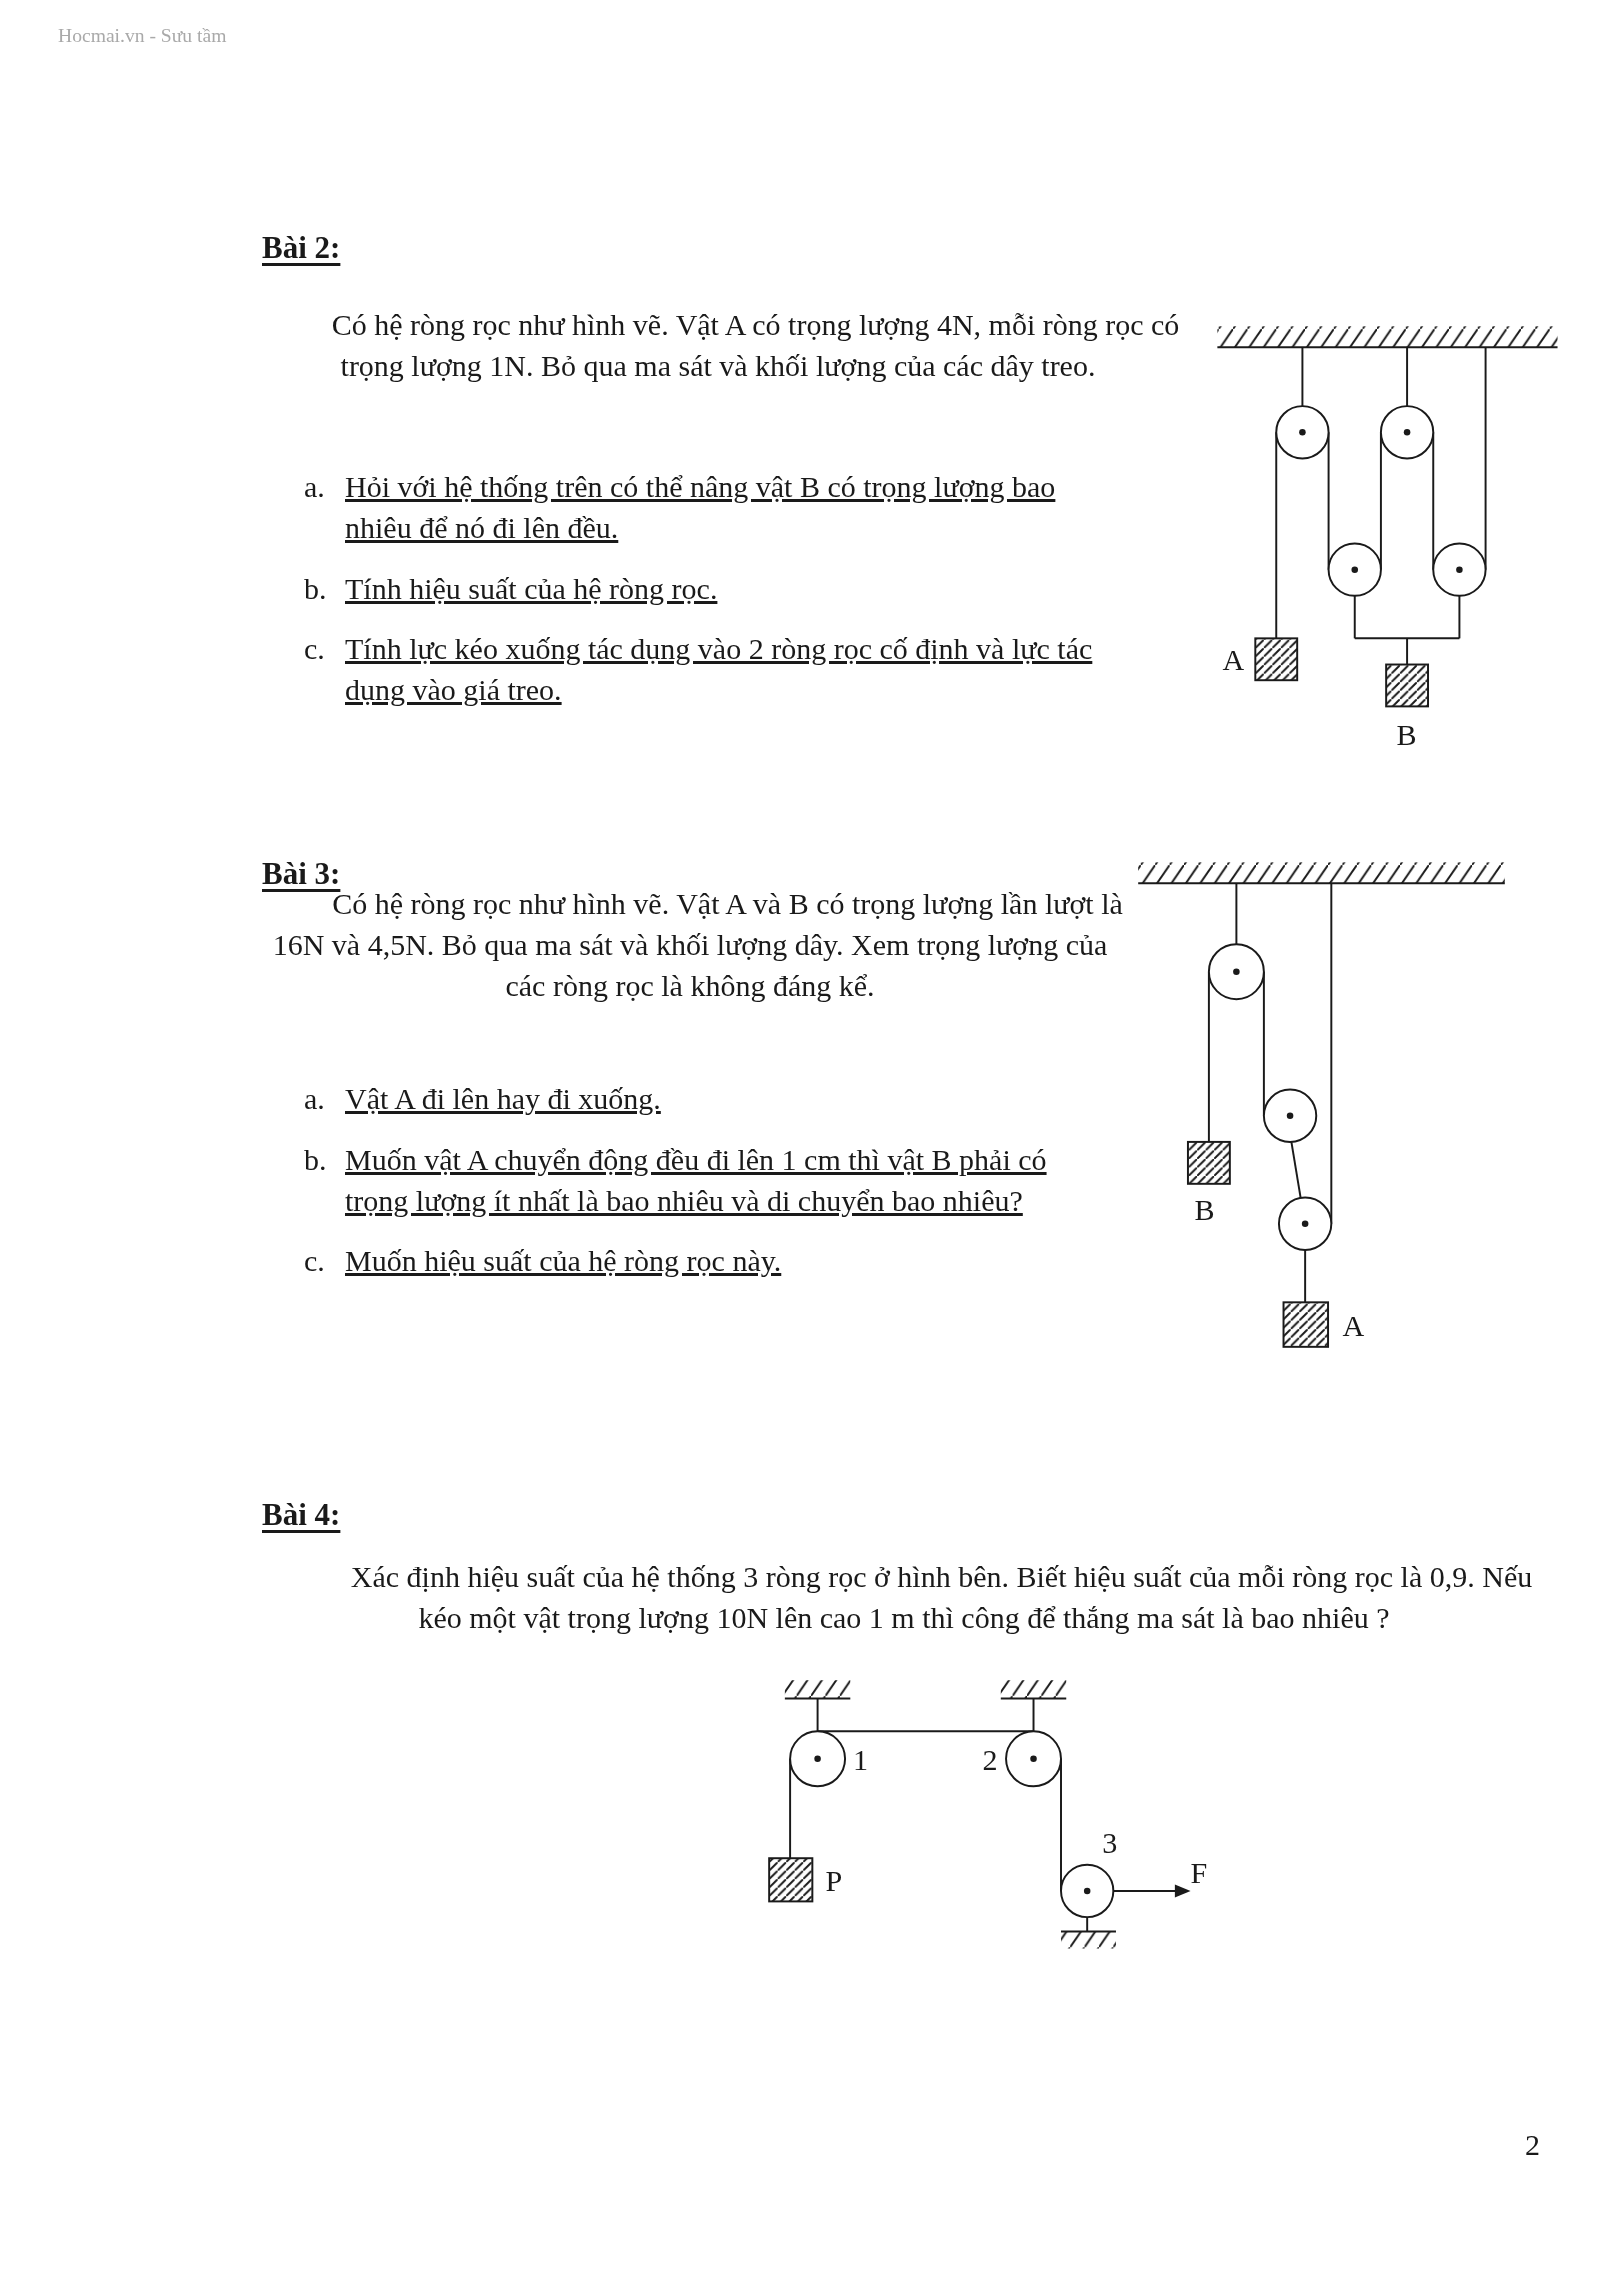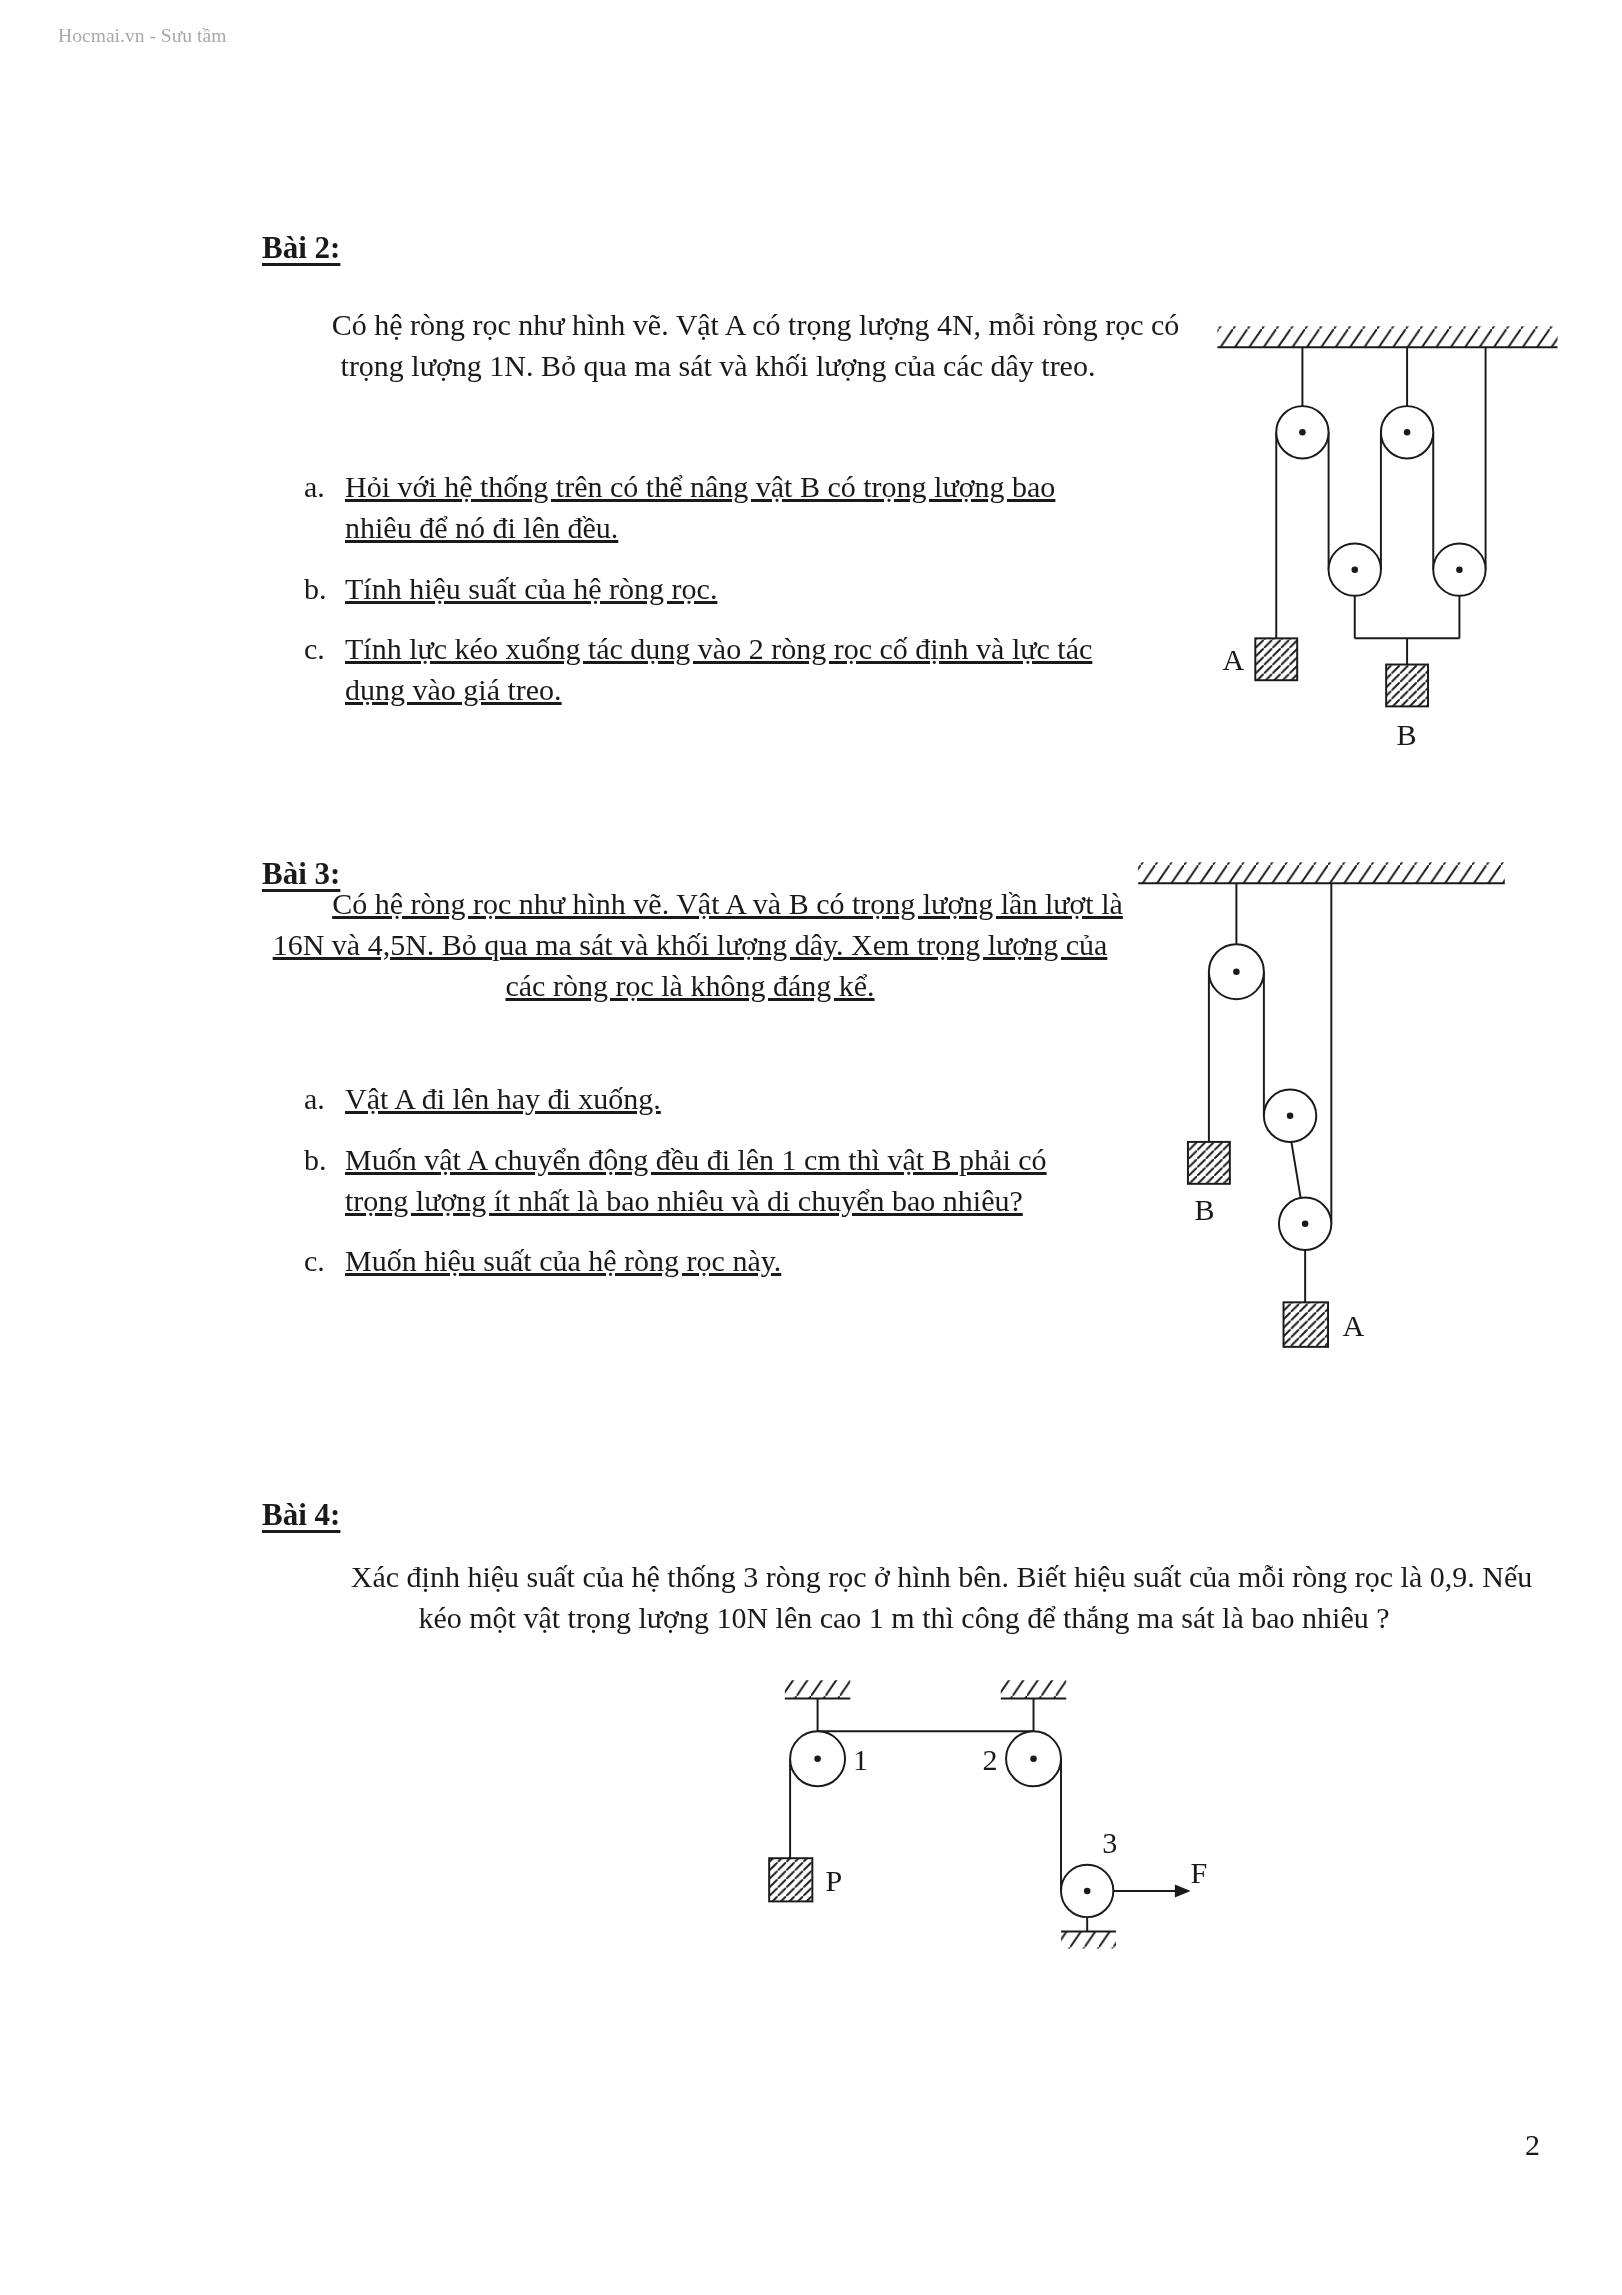--- a/index.html
+++ b/index.html
@@ -117,21 +117,21 @@
         <circle class="axle" cx="390" cy="400" r="5"></circle>
     </g>
     <rect class="weight" x="78" y="505" width="64" height="64" fill="url(#w1)"></rect>
     <rect class="weight" x="278" y="545" width="64" height="64" fill="url(#w1)"></rect>
     <text x="28" y="553">A</text>
     <text x="294" y="668">B</text>
   </svg>
 
   <h2 class="ex-title" style="left:262px;top:856px;">Bài 3:</h2>
 
-  <p class="para" style="left:255px;top:883px;width:870px;text-decoration:underline;">Có hệ ròng rọc như hình vẽ. Vật A và B có trọng lượng lần lượt là 16N và 4,5N. Bỏ qua ma sát và khối lượng dây. Xem trọng lượng của các ròng rọc là không đáng kể.</p>
+  <p class="para" style="left:255px;top:883px;width:870px;">Có hệ ròng rọc như hình vẽ. Vật A và B có trọng lượng lần lượt là 16N và 4,5N. Bỏ qua ma sát và khối lượng dây. Xem trọng lượng của các ròng rọc là không đáng kể.</p>
 
   <div class="ilist" style="left:304px;top:1078px;width:759px;">
     <div class="li">
       <span class="marker">a.</span>
       <span class="itext">Vật A đi lên hay đi xuống.</span>
     </div>
     <div class="li">
       <span class="marker">b.</span>
       <span class="itext">Muốn vật A chuyển động đều đi lên 1 cm thì vật B phải có trọng lượng ít nhất là bao nhiêu và di chuyển bao nhiêu?</span>
     </div>

